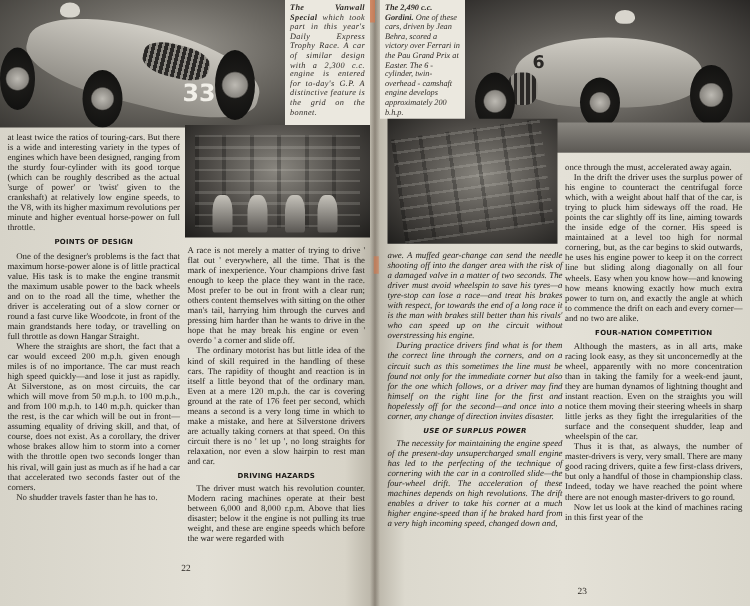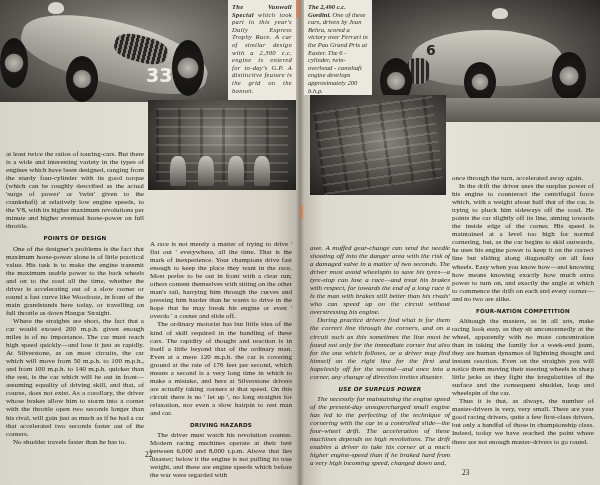--- a/index.html
+++ b/index.html
@@ -30,21 +30,21 @@
     .grille { position: absolute; border-radius: 40%; background: repeating-linear-gradient(90deg, #2a2826 0 3px, #8e8b84 3px 5px); }
     .race-number { position: absolute; font-family: "DejaVu Sans", sans-serif; font-weight: bold; color: #f1efe8; }
     .engine-lines { position: absolute; inset: 8px; background: repeating-linear-gradient(0deg, rgba(220,218,210,0.18) 0 2px, transparent 2px 9px), repeating-linear-gradient(90deg, rgba(0,0,0,0.25) 0 3px, transparent 3px 22px); }
     .engine-trumpet { position: absolute; width: 16px; height: 30px; bottom: 4px; border-radius: 40% 40% 10% 10%; background: linear-gradient(180deg, #c5c2ba, #5a5753); }
 
     .caption { position: absolute; background: #ebe8df; font-style: italic; font-size: 6.6px; line-height: 7.6px; color: #2f2b27; padding: 3px 4px; }
     .caption-left { left: 228px; top: 0; width: 68px; height: 102px; text-align: justify; letter-spacing: 0.3px; }
     .caption-right { left: 304px; top: 0; width: 68px; height: 95px; }
     .caption-right .lead, .caption-left .lead { font-weight: bold; }
 
-    .col { position: absolute; font-size: 7.05px; line-height: 8.05px; text-align: justify; color: #26231f; margin-top: 44px; }
+    .col { position: absolute; font-size: 7.05px; line-height: 8.05px; text-align: justify; color: #26231f; }
     .col p { text-indent: 7px; }
     .col p.noindent { text-indent: 0; }
     .col h3 { font-family: "DejaVu Sans", sans-serif; font-size: 5.6px; font-weight: bold; text-align: center; letter-spacing: 0.2px; margin: 4px 0 2px; color: #1c1a17; }
 
     .col-l1 { left: 6px; top: 106px; width: 138px; }
     .col-l2 { left: 150px; top: 196px; width: 142px; }
     .col-r1 { left: 310px; top: 200px; width: 140px; font-style: italic; }
     .col-r2 { left: 452px; top: 130px; width: 142px; }
 
     .page-number { position: absolute; font-size: 7.5px; color: #2b2723; }
@@ -121,25 +121,26 @@
     </div>
 
     <div class="col col-r1">
       <p class="noindent">awe. A muffed gear-change can send the needle shooting off into the danger area with the risk of a damaged valve in a matter of two seconds. The driver must avoid wheelspin to save his tyres—a tyre-stop can lose a race—and treat his brakes with respect, for towards the end of a long race it is the man with brakes still better than his rivals' who can speed up on the circuit without overstressing his engine.</p>
       <p>During practice drivers find what is for them the correct line through the corners, and on a circuit such as this sometimes the line must be found not only for the immediate corner but also for the one which follows, or a driver may find himself on the right line for the first and hopelessly off for the second—and once into a corner, any change of direction invites disaster.</p>
       <h3>USE OF SURPLUS POWER</h3>
       <p>The necessity for maintaining the engine speed of the present-day unsupercharged small engine has led to the perfecting of the technique of cornering with the car in a controlled slide—the four-wheel drift. The acceleration of these machines depends on high revolutions. The drift enables a driver to take his corner at a much higher engine-speed than if he braked hard from a very high incoming speed, changed down and,</p>
     </div>
 
     <div class="col col-r2">
-      <p class="noindent">once through the turn, accelerated away again.</p>
+      <p class="noindent">once through the must, accelerated away again.</p>
       <p>In the drift the driver uses the surplus power of his engine to counteract the centrifugal force which, with a weight about half that of the car, is trying to pluck him sideways off the road. He points the car slightly off its line, aiming towards the inside edge of the corner. His speed is maintained at a level too high for normal cornering, but, as the car begins to skid outwards, he uses his engine power to keep it on the correct line but sliding along diagonally on all four wheels. Easy when you know how—and knowing how means knowing exactly how much extra power to turn on, and exactly the angle at which to commence the drift on each and every corner—and no two are alike.</p>
       <h3>FOUR-NATION COMPETITION</h3>
       <p>Although the masters, as in all arts, make racing look easy, as they sit unconcernedly at the wheel, apparently with no more concentration than in taking the family for a week-end jaunt, they are human dynamos of lightning thought and instant reaction. Even on the straights you will notice them moving their steering wheels in sharp little jerks as they fight the irregularities of the surface and the consequent shudder, leap and wheelspin of the car.</p>
-      <p>Thus it is that, as always, the number of master-drivers is very, very small. There are year good racing drivers, quite a few first-class drivers, but only a handful of those in championship class. Indeed, today we have reached the point where there are not enough master-drivers to go round.</p>
+      <p>Thus it is that, as always, the number of master-drivers is very, very small. There are many good racing drivers, quite a few first-class drivers, but only a handful of those in championship class. Indeed, today we have reached the point where there are not enough master-drivers to go round.</p>
+      <p>Now let us look at the kind of machines racing in this first year of the</p>
     </div>
 
     <div class="page-number pn-right">23</div>
   </div>
 </div>
 
 <div class="gutter"></div>
 <div class="orange-mark"></div>
 <div class="orange-mark2"></div>
 

